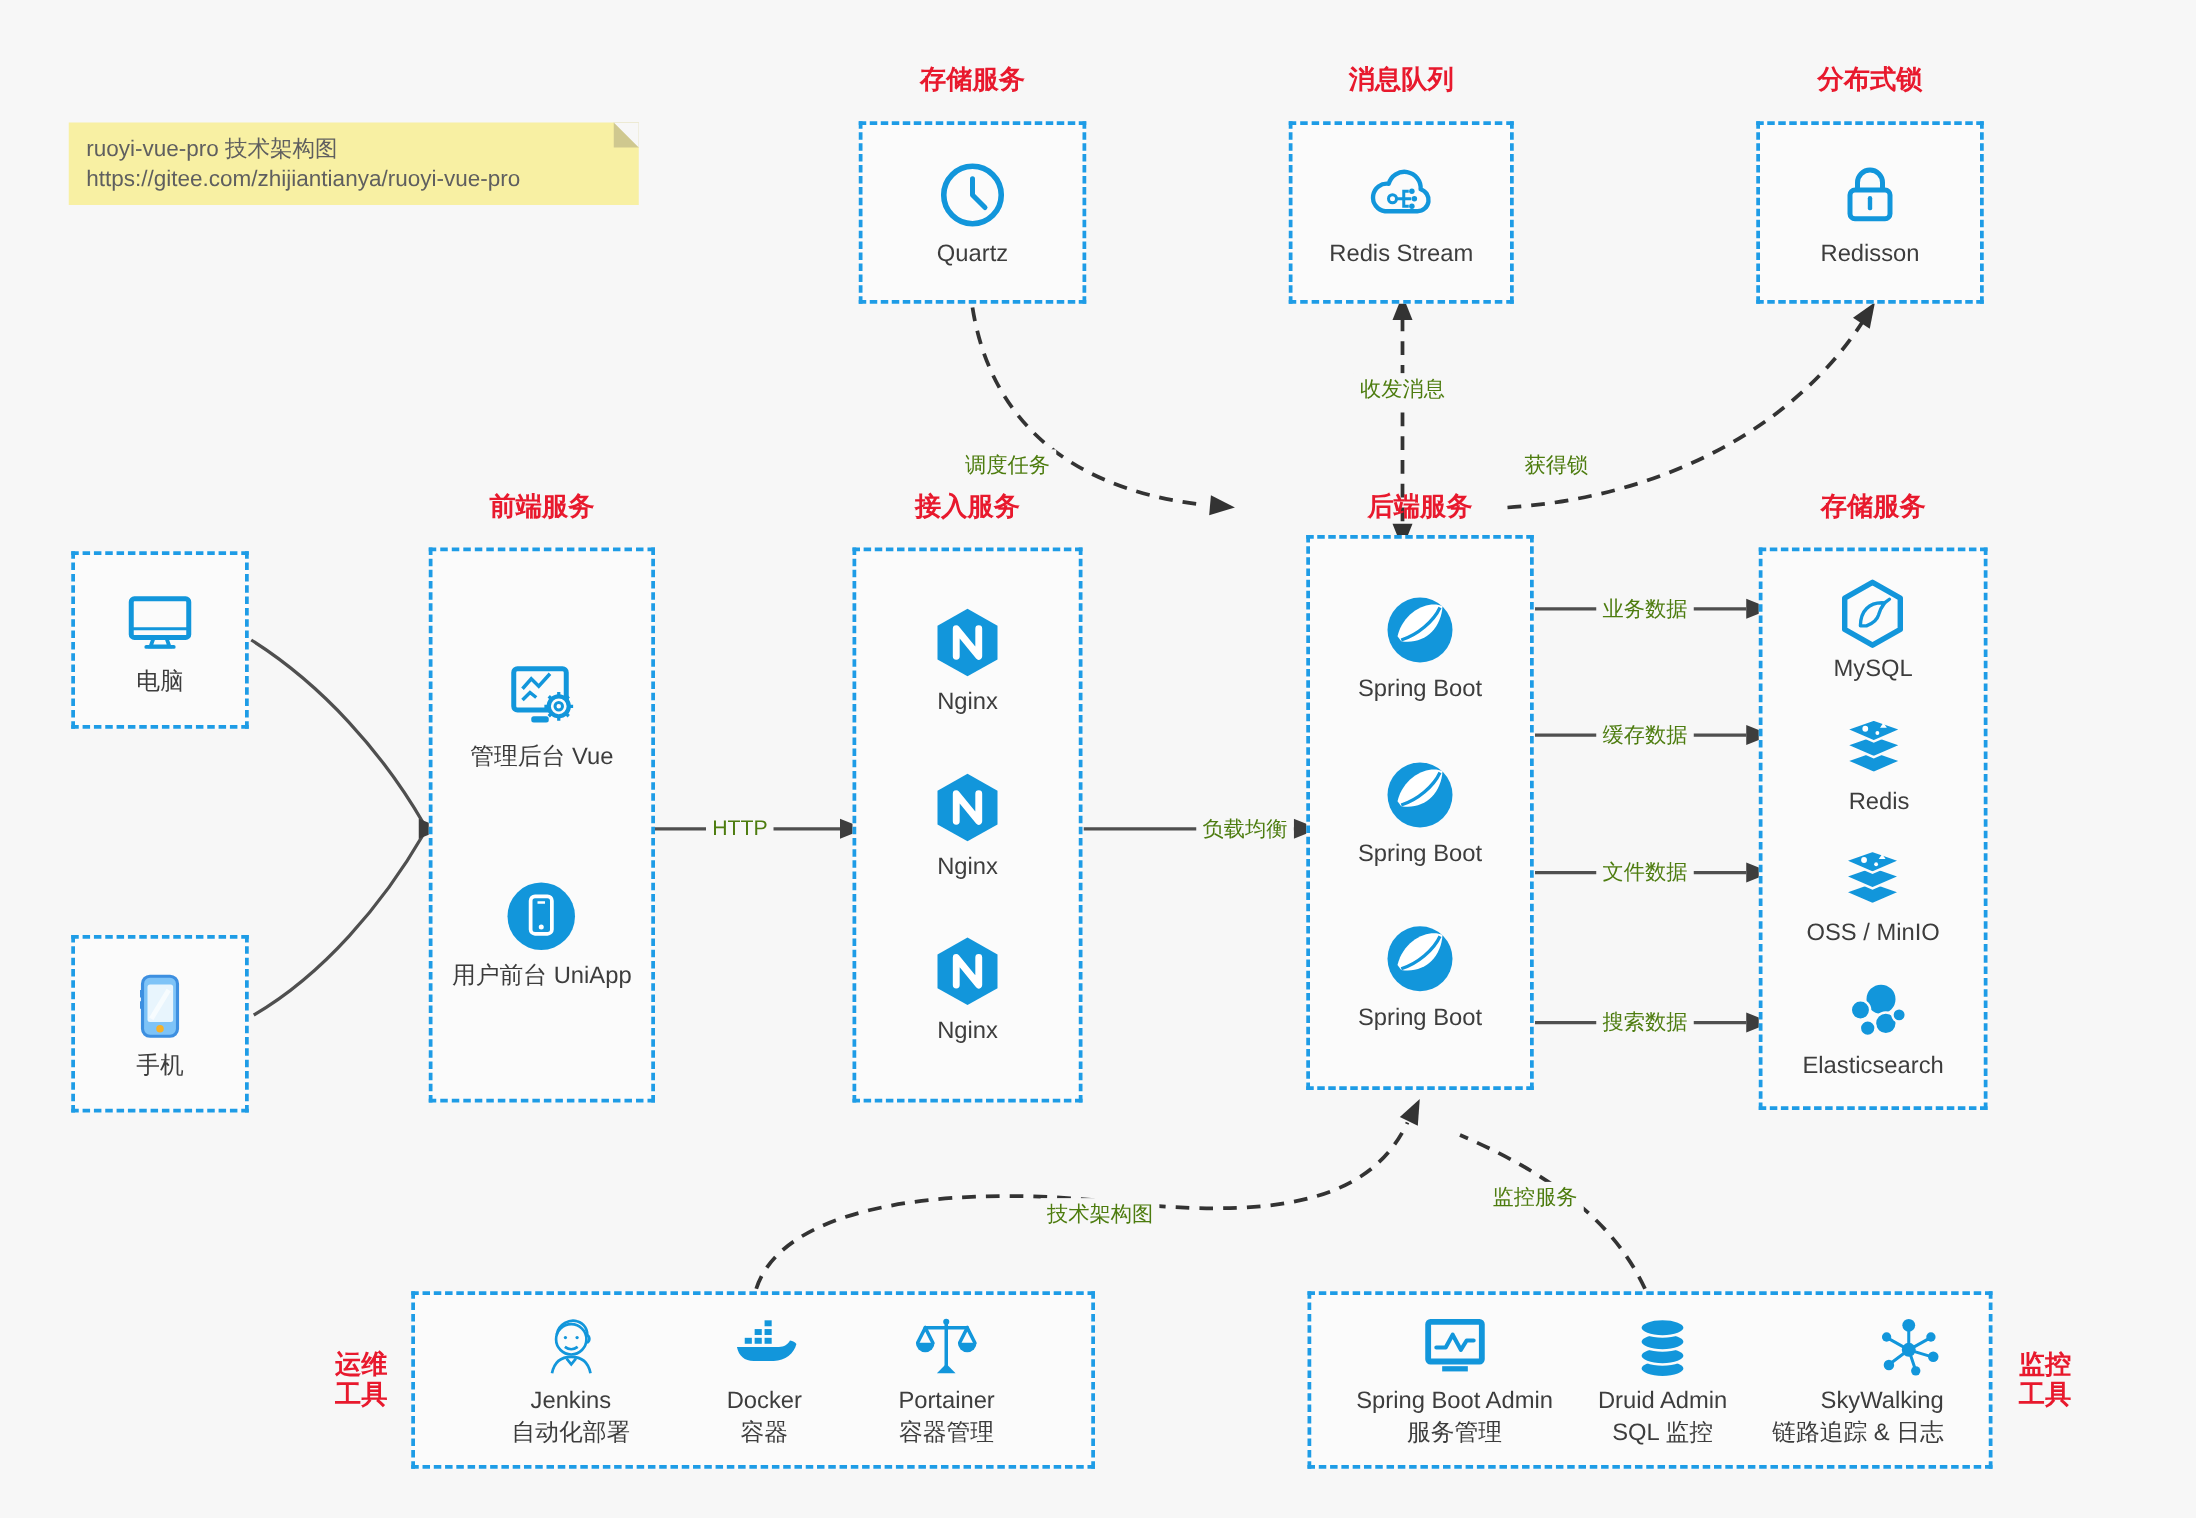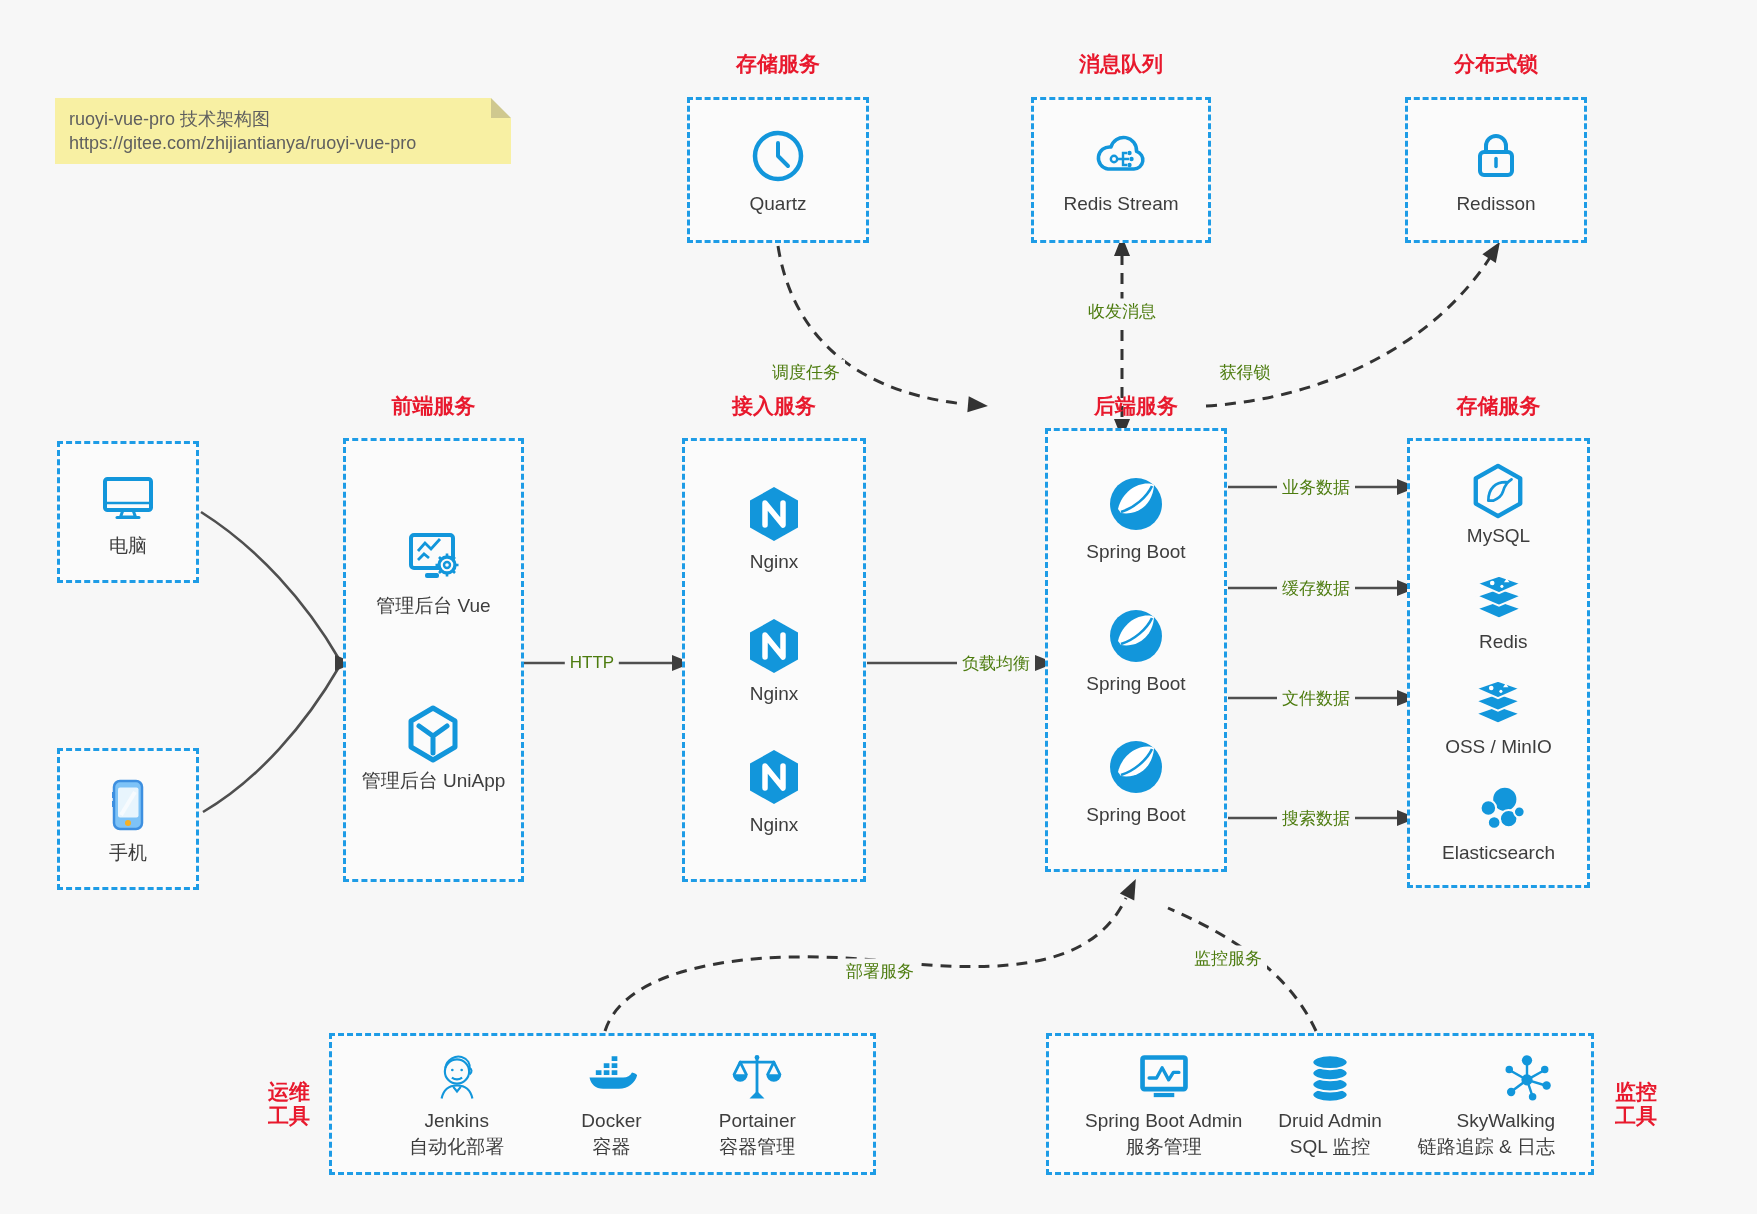--- a/index.html
+++ b/index.html
@@ -145,24 +145,26 @@
         <path d="M44 25.5 v23 M32.5 37 h23 M36 29 l16 16 M52 29 l-16 16"></path>
       </g>
       <circle cx="44" cy="37" r="8" fill="#fbfbfb" stroke="#1296db" stroke-width="3.4"></circle>
       <circle cx="44" cy="37" r="3" fill="none" stroke="#1296db" stroke-width="2.4"></circle>
       <rect x="22" y="45" width="14" height="5" rx="2" fill="#1296db"></rect>
     </svg>
     <div class="item-label">管理后台 Vue</div>
   </div>
   <div class="item">
     <svg class="icon" width="60" height="60" viewBox="0 0 60 60">
-      <path d="M30 5 L52 18 V44 L30 57 L8 44 V18 Z" fill="none" stroke="#1296db" stroke-width="5" stroke-linejoin="round"></path>
-      <path d="M30 33 L16 23 M30 33 L44 23 M30 33 V50" fill="none" stroke="#1296db" stroke-width="5" stroke-linecap="round"></path>
-    </svg>
-    <div class="item-label">管理后台 UniApp</div>
+      <circle cx="30" cy="30" r="27" fill="#1296db"></circle>
+      <rect x="21.5" y="14" width="17" height="30" rx="3.5" fill="none" stroke="#ffffff" stroke-width="3"></rect>
+      <path d="M27 19 h6" stroke="#ffffff" stroke-width="2"></path>
+      <circle cx="30" cy="38.5" r="2" fill="#ffffff"></circle>
+    </svg>
+    <div class="item-label">用户前台 UniApp</div>
   </div>
 </div>
 
 <div class="grp-title" style="left:682px;top:392px;width:184px;">接入服务</div>
 <div class="dashed-box vbox" style="left:682px;top:438px;width:184px;height:444px;">
   <div class="item">
     <svg class="icon" width="60" height="60" viewBox="0 0 60 60">
       <path d="M30 3 L54 16.5 V43.5 L30 57 L6 43.5 V16.5 Z" fill="#1296db"></path>
       <path d="M21 41 V19 L39 41 V19" fill="none" stroke="#ffffff" stroke-width="5.5" stroke-linecap="round" stroke-linejoin="round"></path>
     </svg>
@@ -365,14 +367,14 @@
 
 <div class="edge-label" style="left:592px;top:663px;">HTTP</div>
 <div class="edge-label" style="left:980px;top:663px;margin-left:16px;">负载均衡</div>
 <div class="edge-label" style="left:1316px;top:487px;">业务数据</div>
 <div class="edge-label" style="left:1316px;top:588px;">缓存数据</div>
 <div class="edge-label" style="left:1316px;top:698px;">文件数据</div>
 <div class="edge-label" style="left:1316px;top:818px;">搜索数据</div>
 <div class="edge-label" style="left:806px;top:372px;">调度任务</div>
 <div class="edge-label" style="left:1122px;top:311px;">收发消息</div>
 <div class="edge-label" style="left:1245px;top:372px;">获得锁</div>
-<div class="edge-label" style="left:880px;top:971px;">部署服务</div>
+<div class="edge-label" style="left:880px;top:971px;">技术架构图</div>
 <div class="edge-label" style="left:1228px;top:958px;">监控服务</div>
 
 </body></html>

